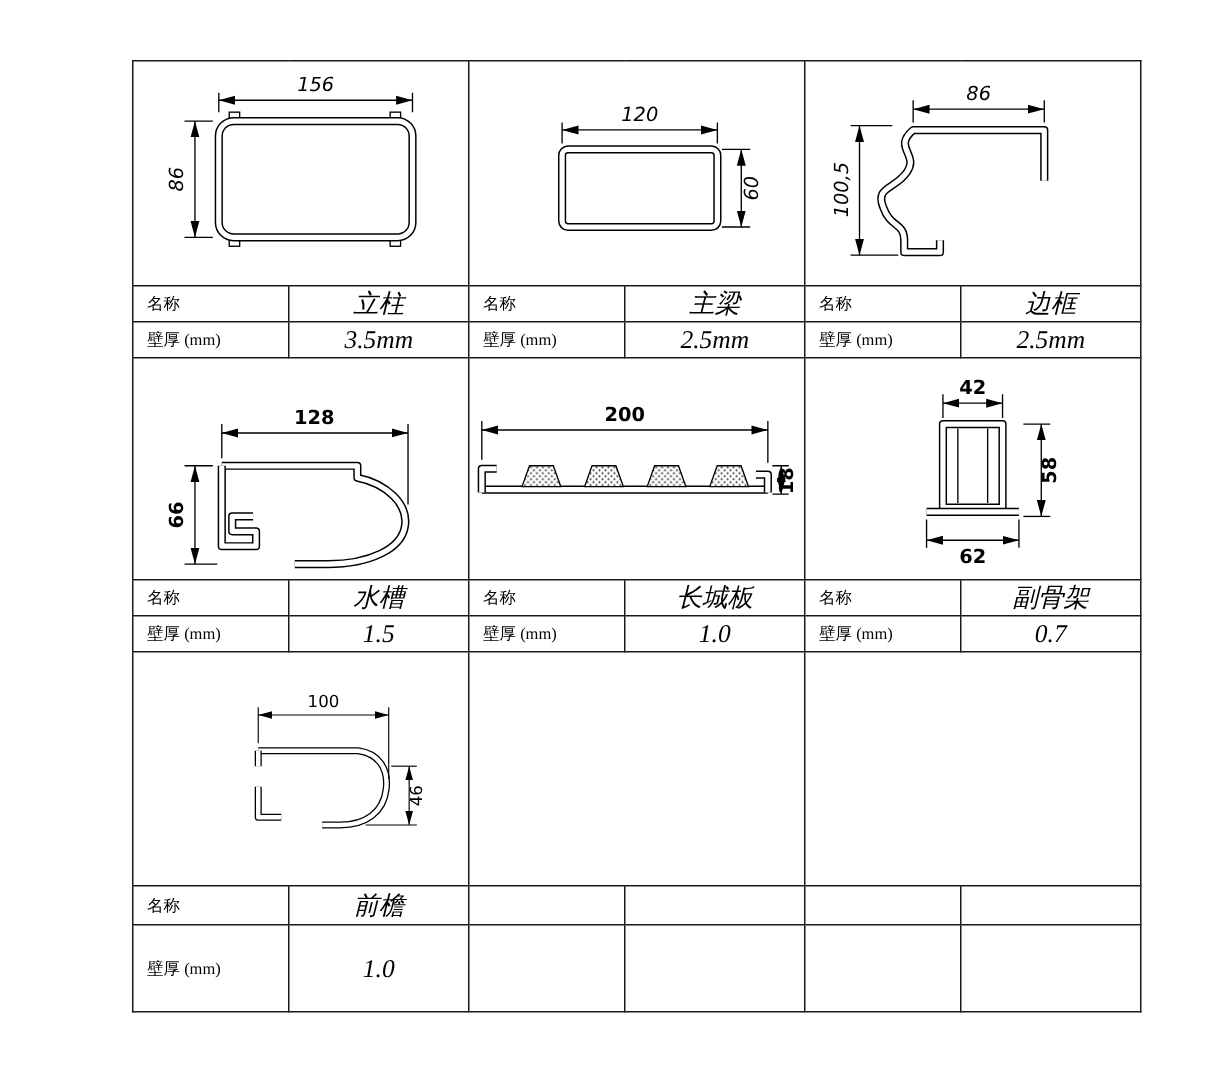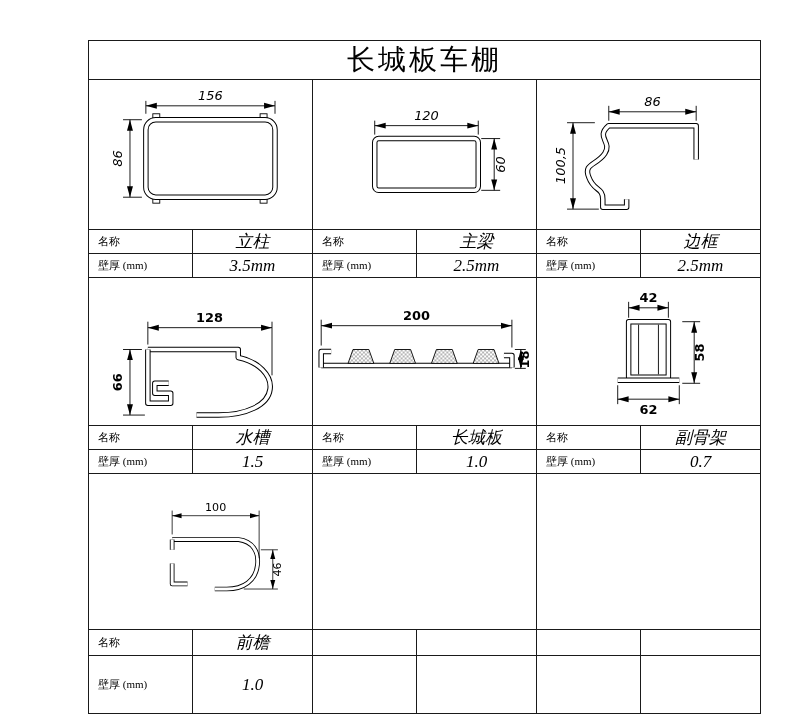--- a/index.html
+++ b/index.html
@@ -36,23 +36,20 @@
   <colgroup>
     <col style="width:104px">
         <col style="width:120px">
     <col style="width:104px">
         <col style="width:120px">
     <col style="width:104px">
         <col style="width:120px">
   </colgroup>
 
   <tbody>
-        <tr class="r-title">
-    <td class="title-cell" colspan="6">长城板车棚</td>
-  </tr>
 
   <tr class="r-draw-a">
     <td colspan="2">
       <svg class="draw" viewBox="0 0 224 150" preserveAspectRatio="xMidYMid meet">
         <defs>
           <marker id="arr" markerWidth="12" markerHeight="8" refX="11" refY="4" orient="auto-start-reverse" markerUnits="userSpaceOnUse">
             <path d="M0,1 L11,4 L0,7 z" fill="#000"></path>
           </marker>
           <pattern id="stip" width="4" height="4" patternUnits="userSpaceOnUse">
             <rect width="4" height="4" fill="#fff"></rect>

